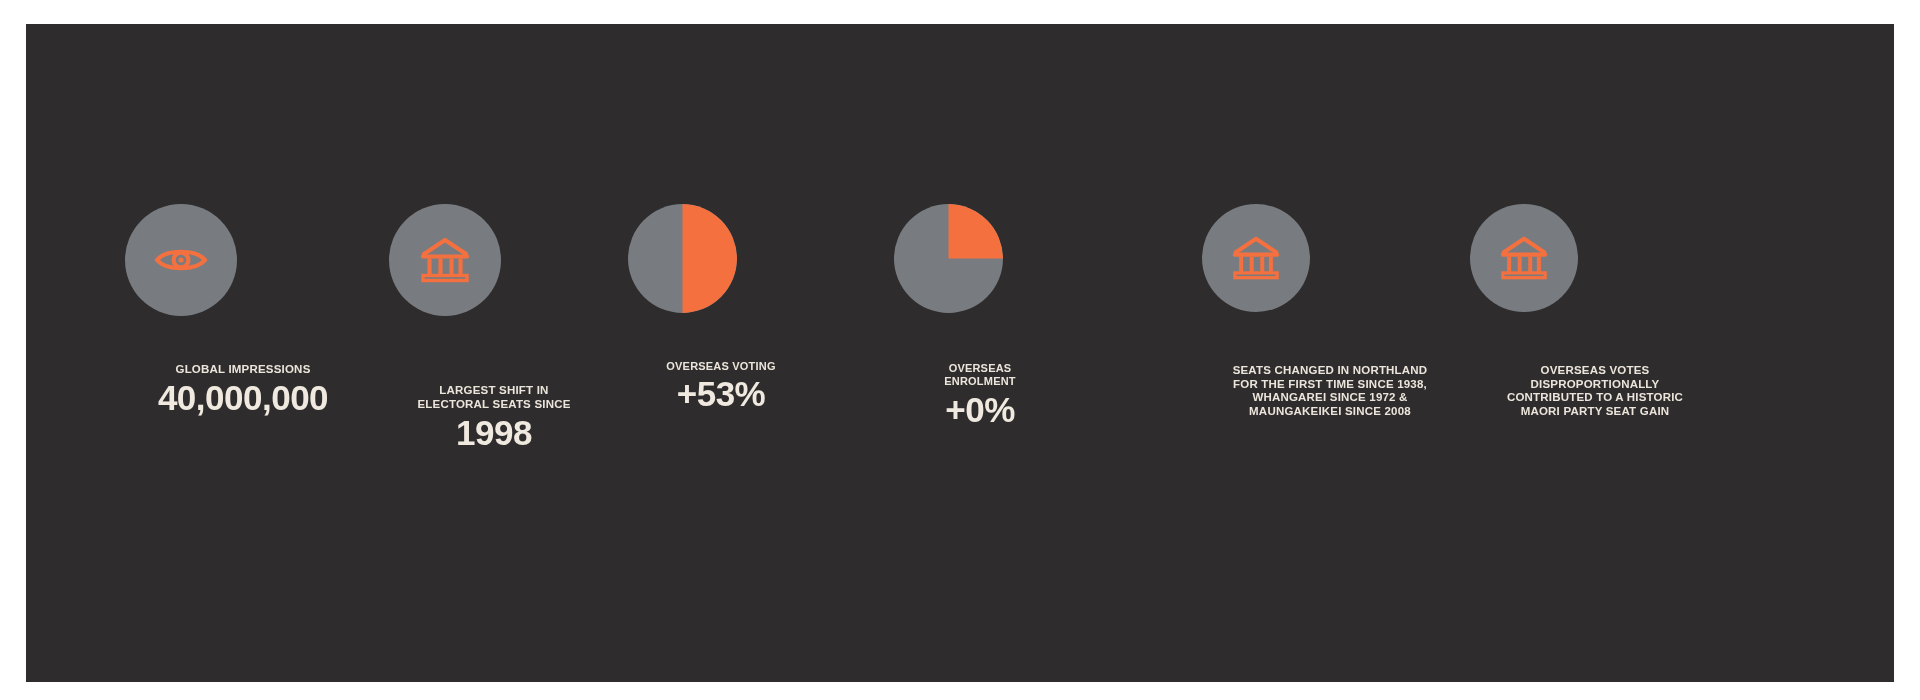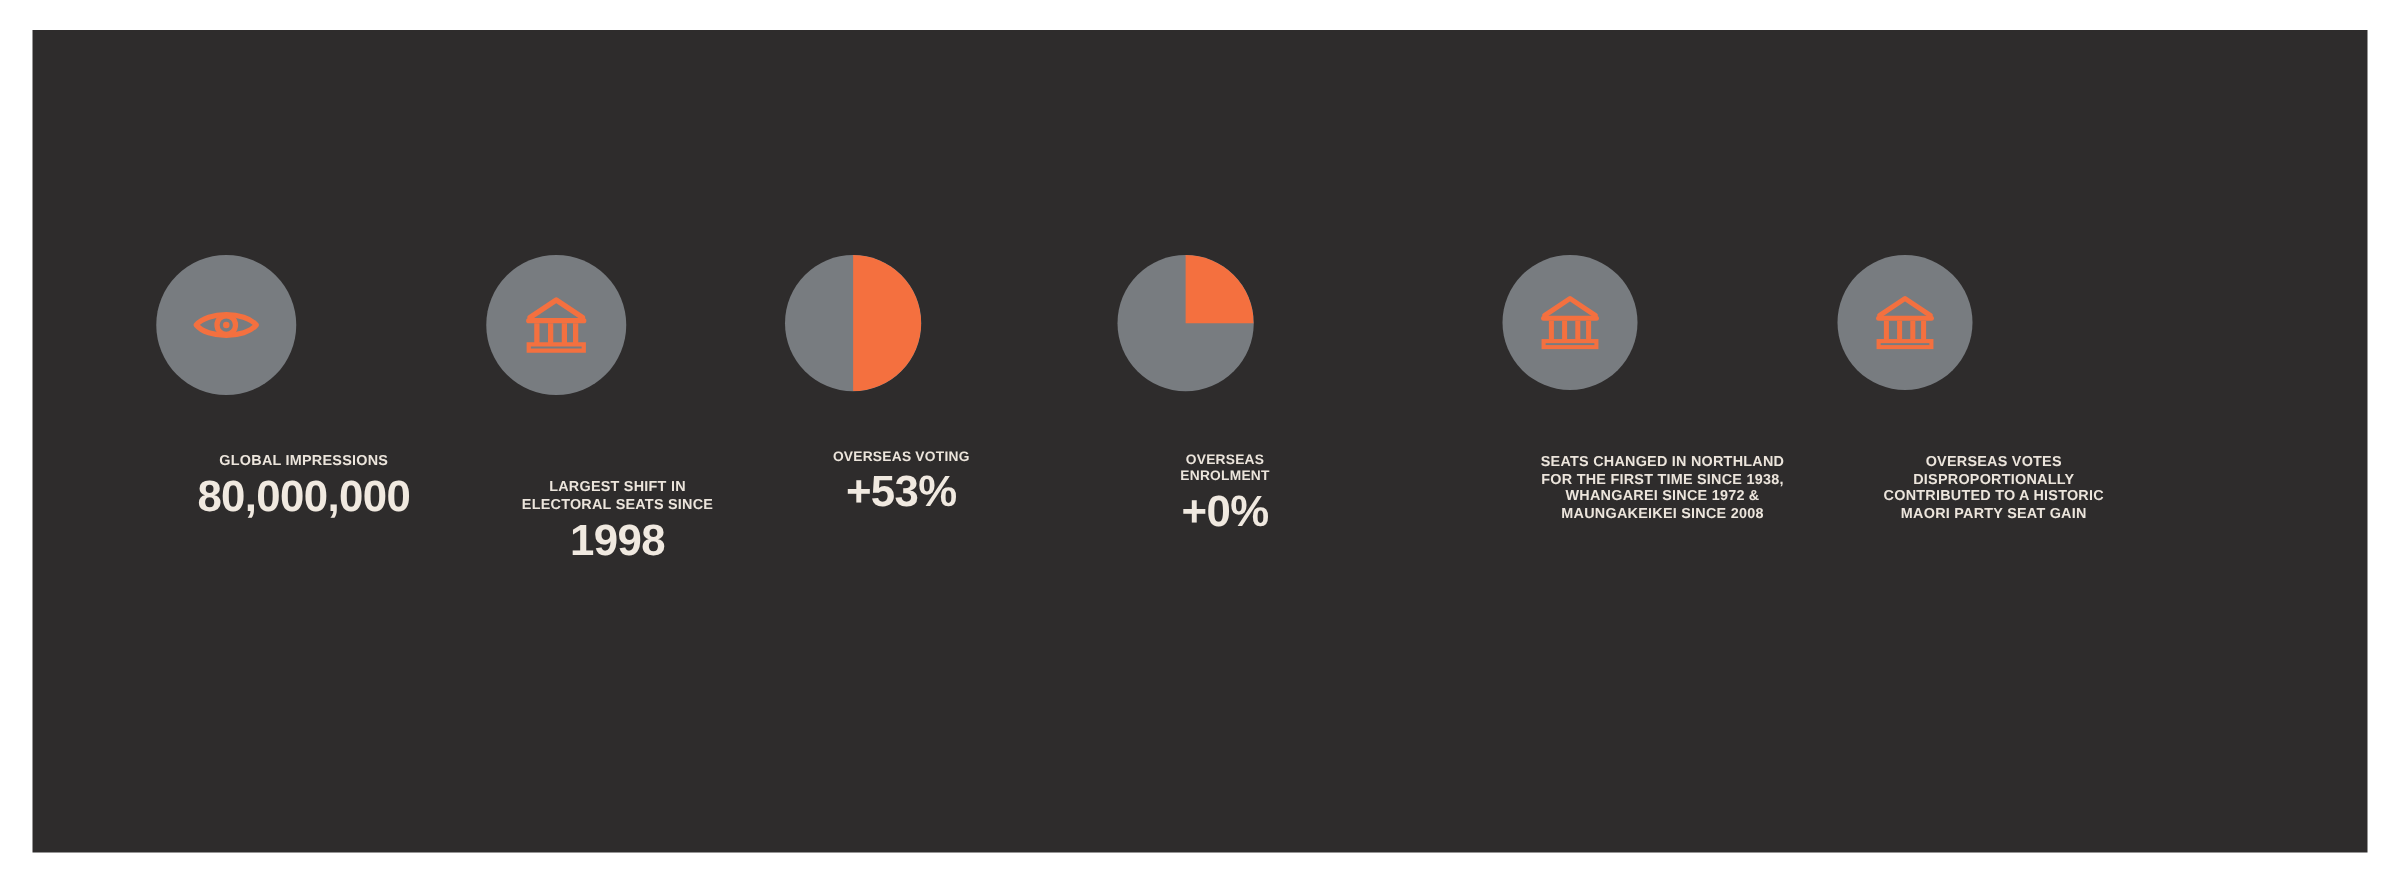--- a/index.html
+++ b/index.html
@@ -103,21 +103,21 @@
     <div class="stat-item" style="left:99px; width:236px;">
       <div class="stat-graphic icon-circle" style="width:112px; height:112px;">
         <svg class="icon-glyph" width="54" height="30" viewBox="0 0 54 30">
           <path d="M3 15 C12 4, 42 4, 51 15 C42 26, 12 26, 3 15 Z" fill="none" stroke="#f4703f" stroke-width="4.2" stroke-linejoin="round"></path>
           <circle cx="27" cy="15" r="7.4" fill="none" stroke="#f4703f" stroke-width="4.2"></circle>
           <circle cx="27" cy="15" r="2.6" fill="#f4703f"></circle>
         </svg>
       </div>
       <div class="stat-text" style="margin-top:47px;">
         <div class="stat-caption" style="font-size:11.5px;">GLOBAL IMPRESSIONS</div>
-        <div class="stat-value" style="font-size:35px; margin-top:3px;">80,000,000</div>
+        <div class="stat-value" style="font-size:35px; margin-top:3px;">40,000,000</div>
       </div>
     </div>
 
     <div class="stat-item" style="left:363px; width:210px;gap:24px;">
       <div class="stat-graphic icon-circle" style="width:112px; height:112px;">
         <svg class="icon-glyph" width="52" height="50" viewBox="0 0 52 50">
           <path d="M5 19 L26 5 L47 19" fill="none" stroke="#f4703f" stroke-width="4.2" stroke-linejoin="round" stroke-linecap="round"></path>
           <line x1="4" y1="21.5" x2="48" y2="21.5" stroke="#f4703f" stroke-width="4.2" stroke-linecap="round"></line>
           <line x1="10.5" y1="23.5" x2="10.5" y2="40.5" stroke="#f4703f" stroke-width="4.2"></line>
           <line x1="21.5" y1="23.5" x2="21.5" y2="40.5" stroke="#f4703f" stroke-width="4.2"></line>

